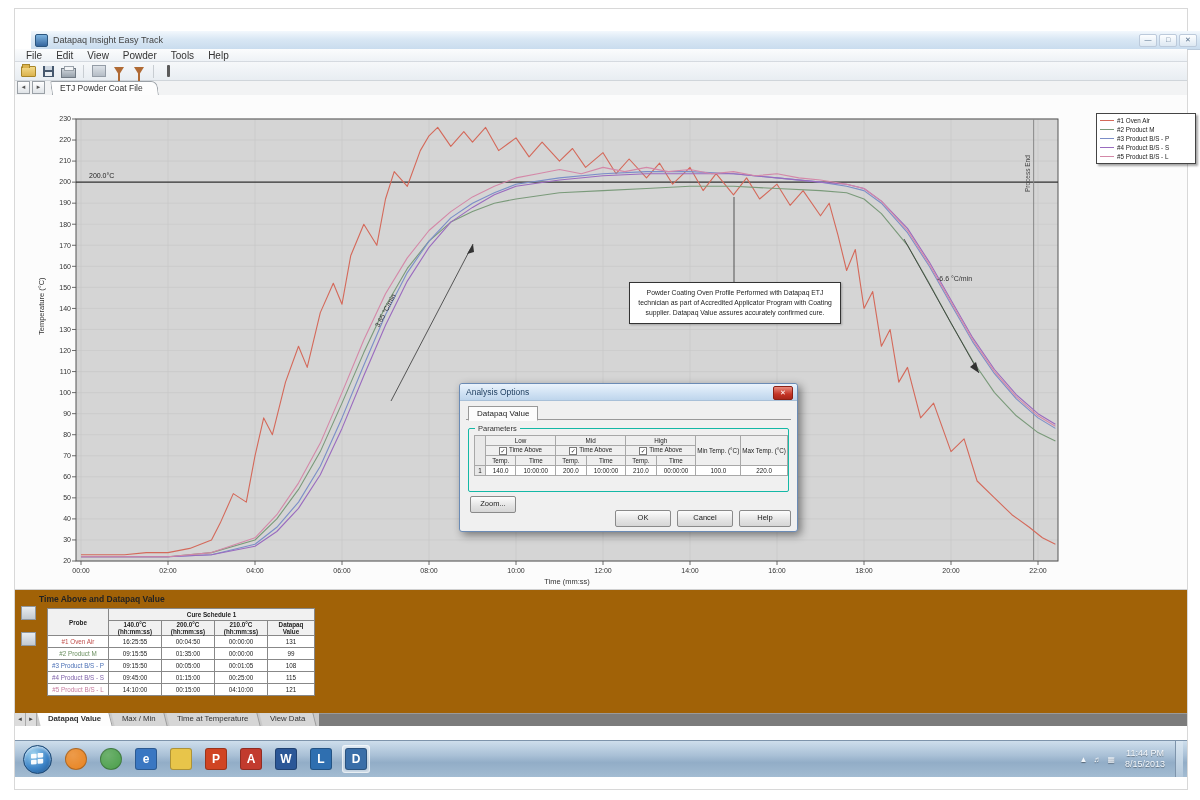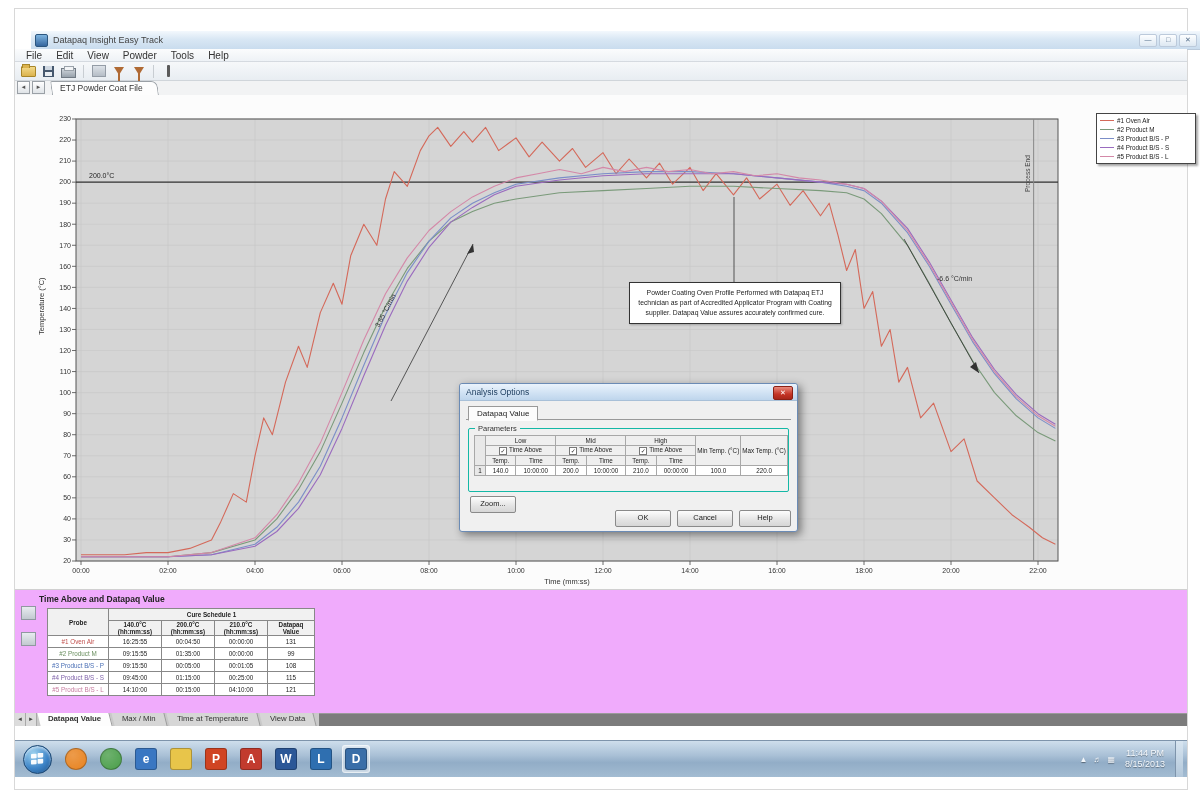--- a/index.html
+++ b/index.html
@@ -61,21 +61,21 @@
   table.dlg-table th{background:#efefef;}
   table.dlg-table td{background:#fff;}
   td.rowhdr{background:#e8e8e8 !important;width:10px;}
   .chk{display:inline-block;width:6px;height:6px;border:1px solid #777;background:#fff;font-size:6px;line-height:6px;vertical-align:-1px;margin-right:2px;}
   .dlg-btn{position:absolute;height:15px;background:linear-gradient(#fdfdfd,#e3e3e3 60%,#d6d6d6);border:1px solid #8a8a8a;border-radius:2px;font-size:7.5px;color:#222;text-align:center;line-height:14px;}
   .btn-zoom{left:10px;top:112px;width:44px;}
   .btn-ok{left:155px;top:126px;width:54px;}
   .btn-cancel{left:217px;top:126px;width:54px;}
   .btn-help{left:279px;top:126px;width:50px;}
   
-  .results{position:absolute;left:0;top:580px;width:100%;height:124px;background:#f0abfc;border-top:1px solid #d0d0d0;}
+  .results{position:absolute;left:0;top:580px;width:100%;height:124px;background:#a16207;border-top:1px solid #d0d0d0;}
   .res-title{position:absolute;left:24px;top:4px;font-size:8.5px;font-weight:bold;color:#222;}
   .panel-ic{position:absolute;left:6px;width:13px;height:12px;background:linear-gradient(#e8ecf0,#c2c9d0);border:1px solid #9098a0;}
   table.res-table{border-collapse:collapse;position:absolute;left:32px;top:18px;}
   table.res-table th,table.res-table td{border:1px solid #888;font-size:6.3px;font-weight:normal;color:#222;text-align:center;padding:0 2px;height:11px;white-space:nowrap;background:#fff;}
   table.res-table th{background:#f1f1f1;font-weight:bold;}
   td.probe-cell{font-weight:bold;background:#fbf7f4;}
   
   .btabs{position:absolute;left:0;top:704px;width:100%;height:13px;background:#c9c9c9;display:flex;align-items:stretch;}
   .btab-nav{width:10px;font-size:6px;line-height:12px;text-align:center;color:#444;background:#dcdcdc;border-right:1px solid #a8a8a8;}
   .btab{padding:0 9px;font-size:7.8px;line-height:12px;color:#333;background:#d6d6d6;border-right:1px solid #9a9a9a;transform:skewX(14deg);margin-left:2px;}

